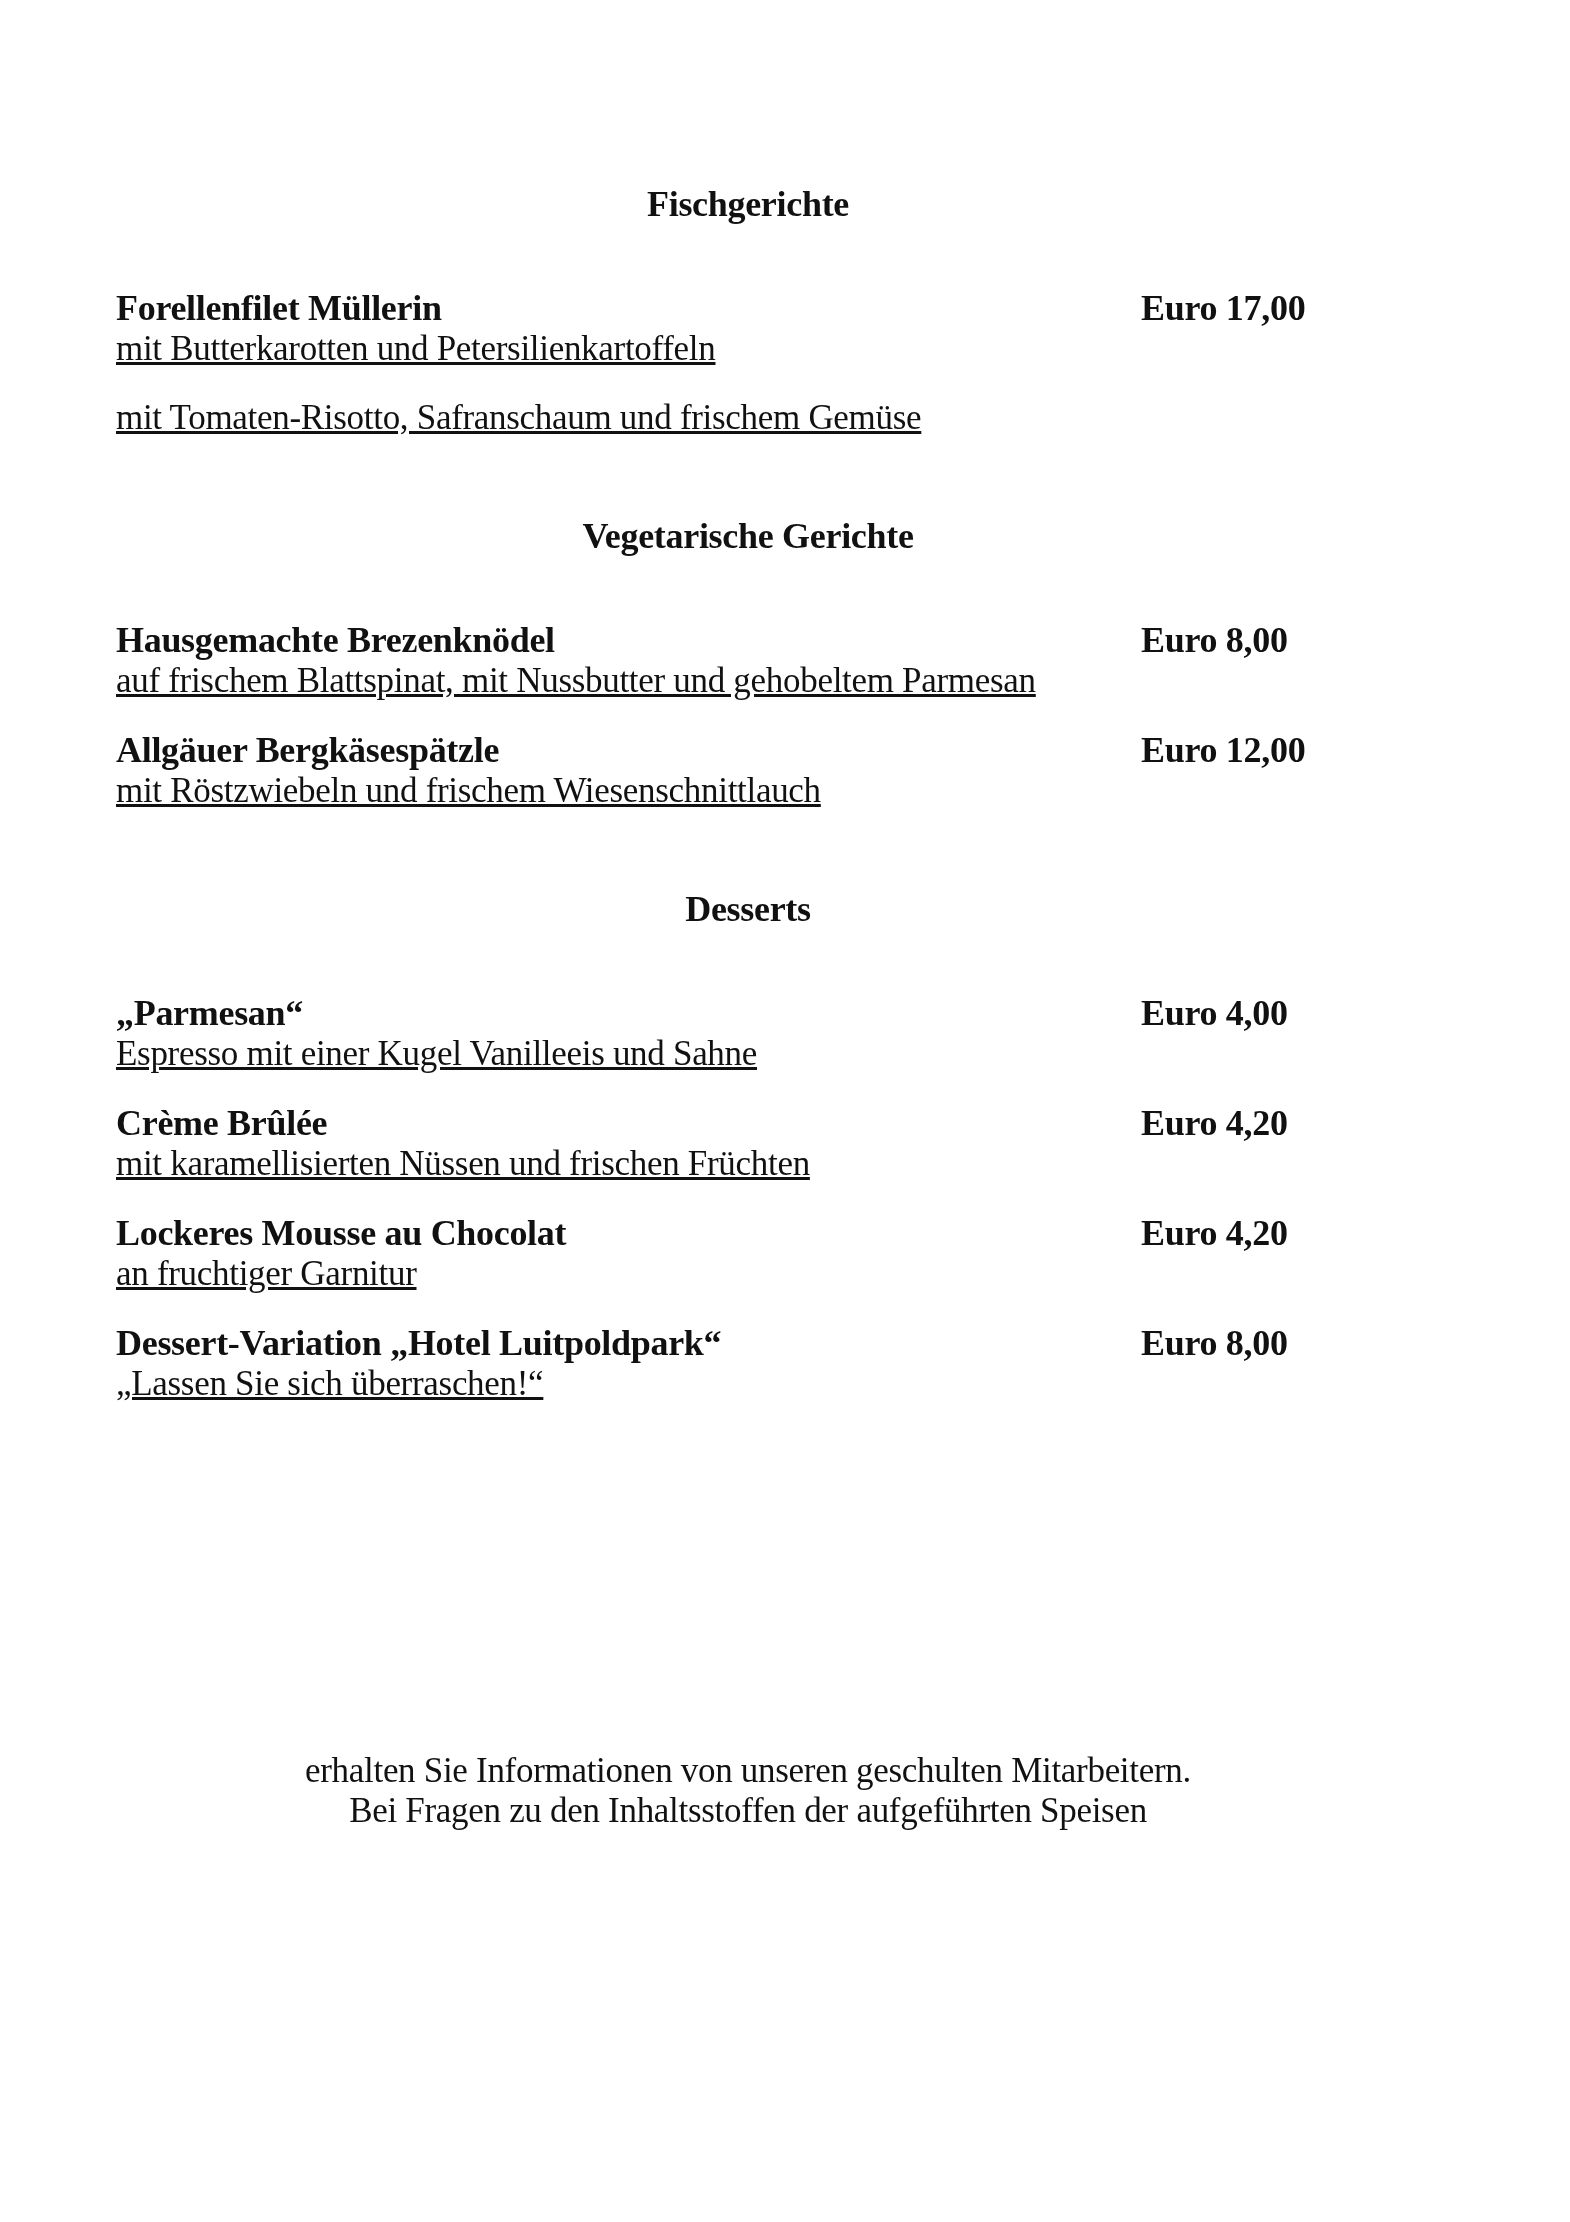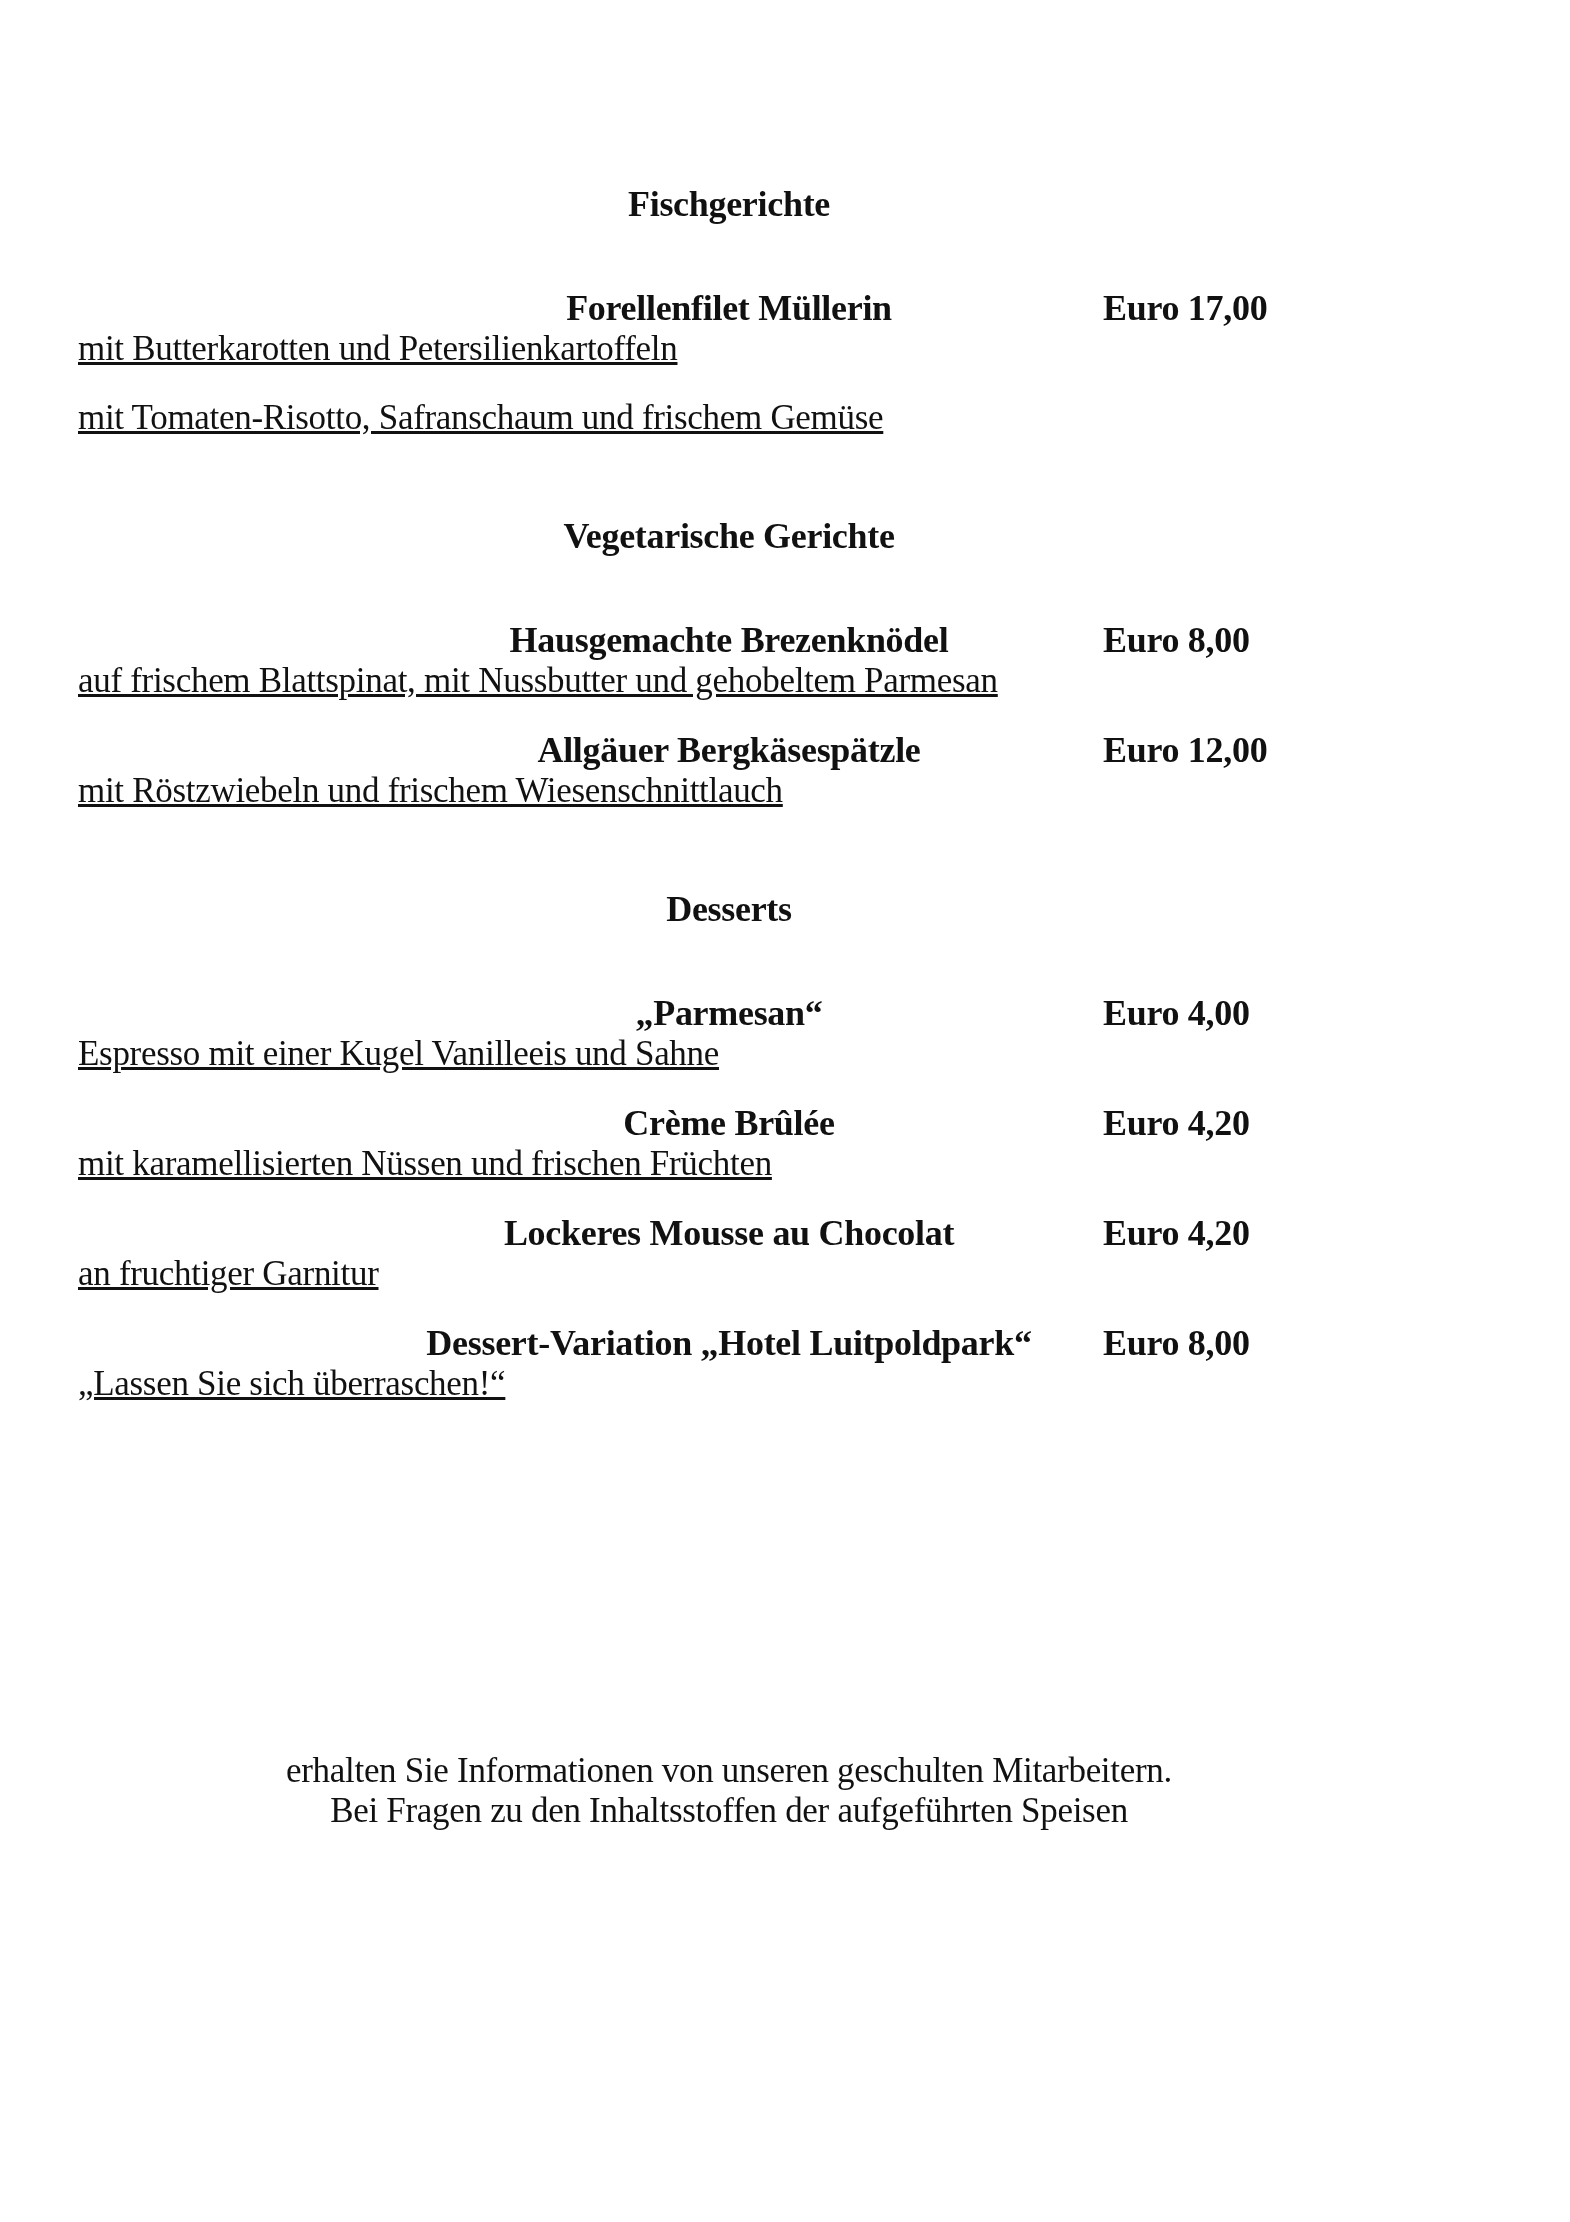--- a/index.html
+++ b/index.html
@@ -14,42 +14,41 @@
     margin: 0 auto;
     background: #ffffff;
     color: #111111;
     font-family: "Liberation Serif", "DejaVu Serif", serif;
     font-size: 35px;
     line-height: 40px;
     letter-spacing: -0.3px;
     overflow: hidden;
   }
   .content {
-    padding: 184px 190px 0 78px;
+    padding: 184px 190px 0 116px;
   }
   .section-title {
     margin: 0;
     font-size: 36px;
     font-weight: bold;
     text-align: center;
     line-height: 40px;
   }
   .section + .section {
     margin-top: 78px;
   }
   .item {
     margin-top: 29px;
   }
   .section .item.first {
     margin-top: 64px;
   }
   .item-head {
     position: relative;
     line-height: 40px;
-    text-align: center;
   }
   .item-name {
     font-weight: bold;
     font-size: 36px;
   }
   .item-price {
     position: absolute;
     left: 1025px;
     top: 0;
     font-weight: bold;

